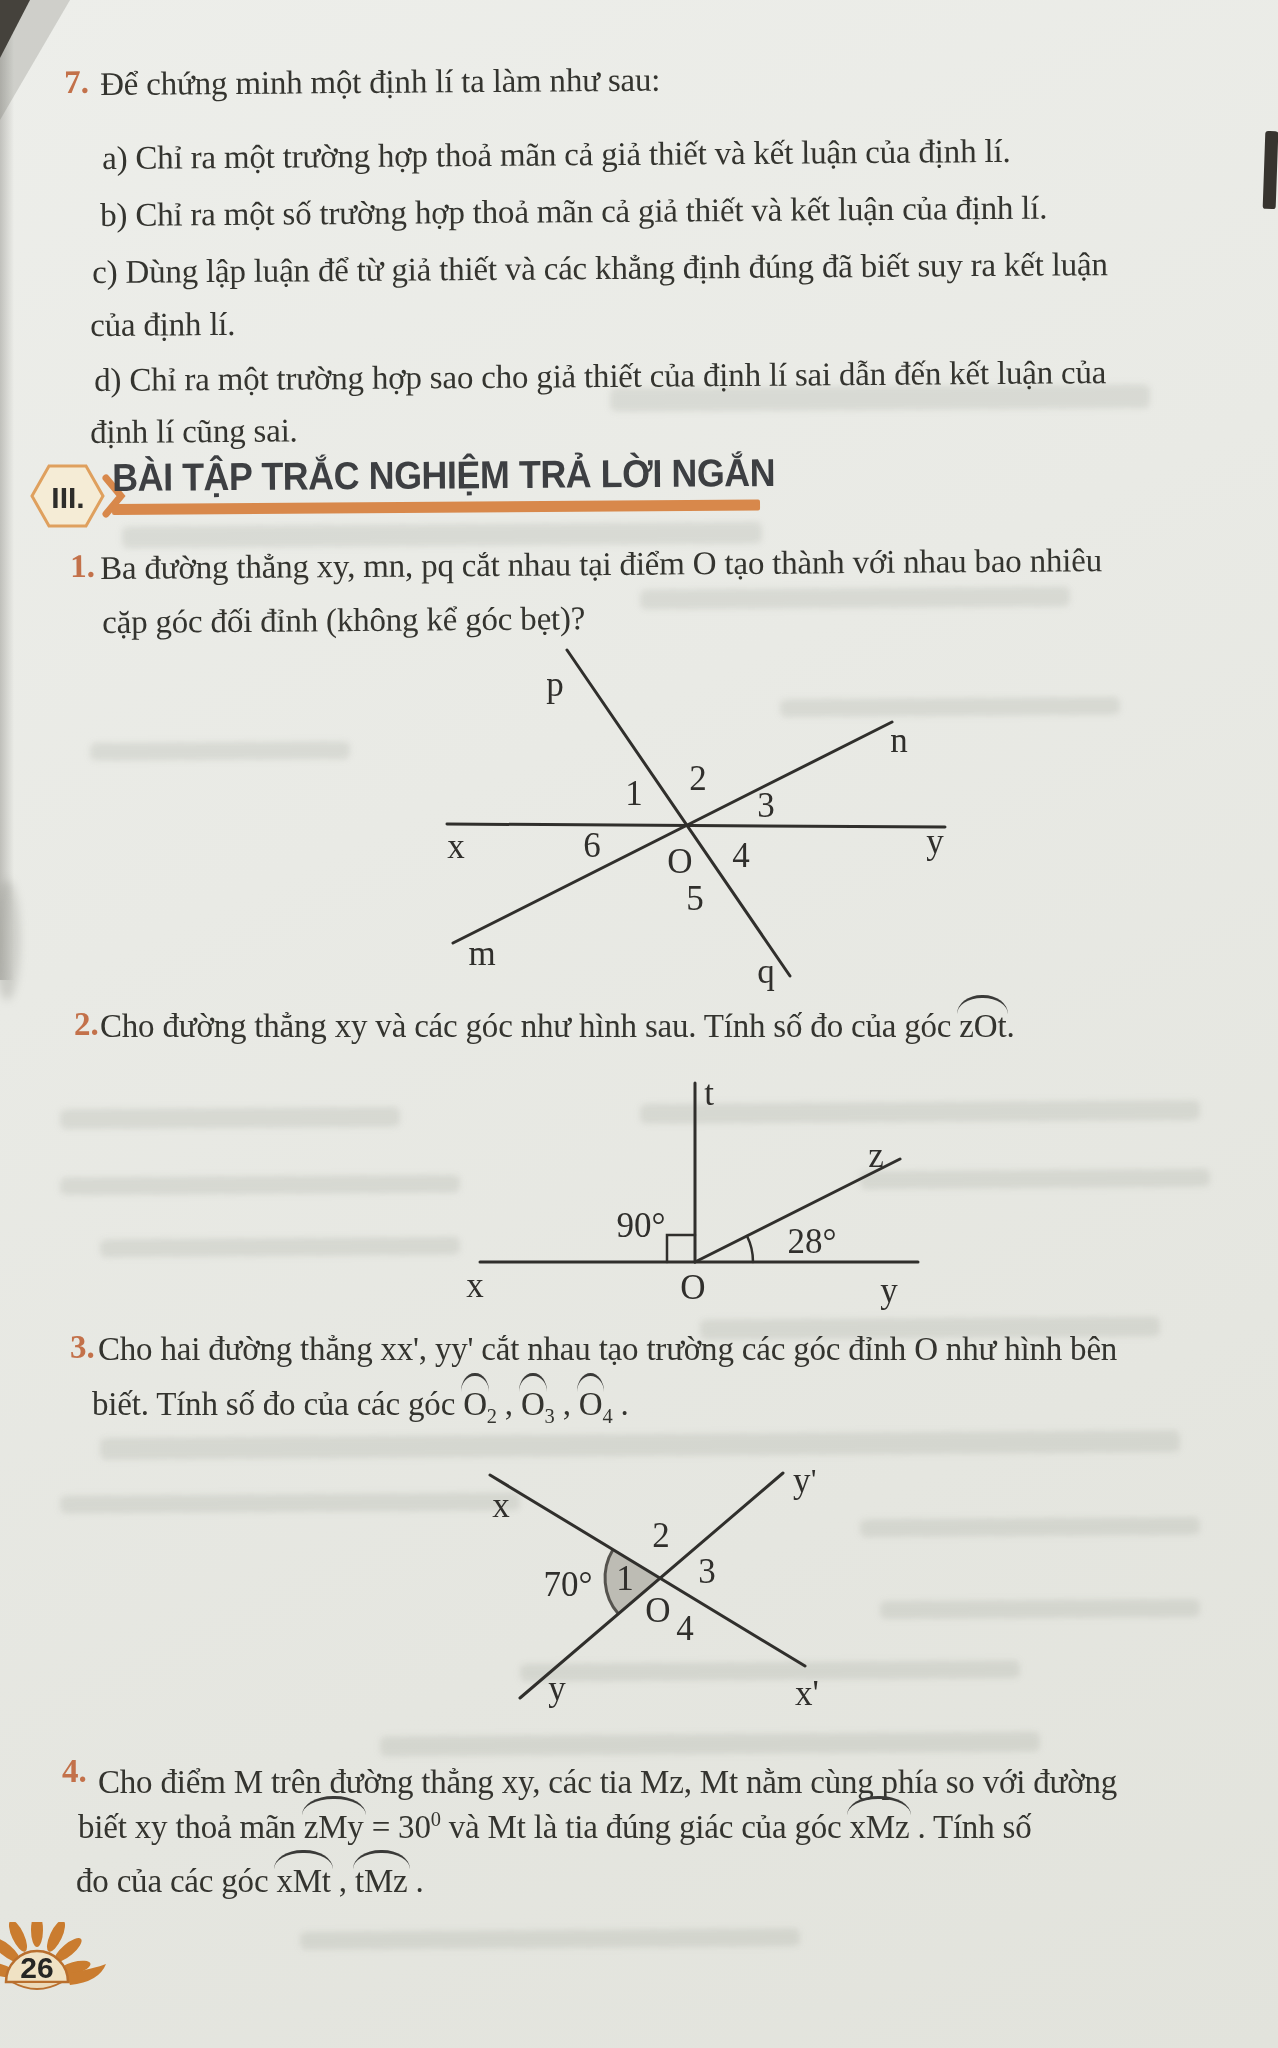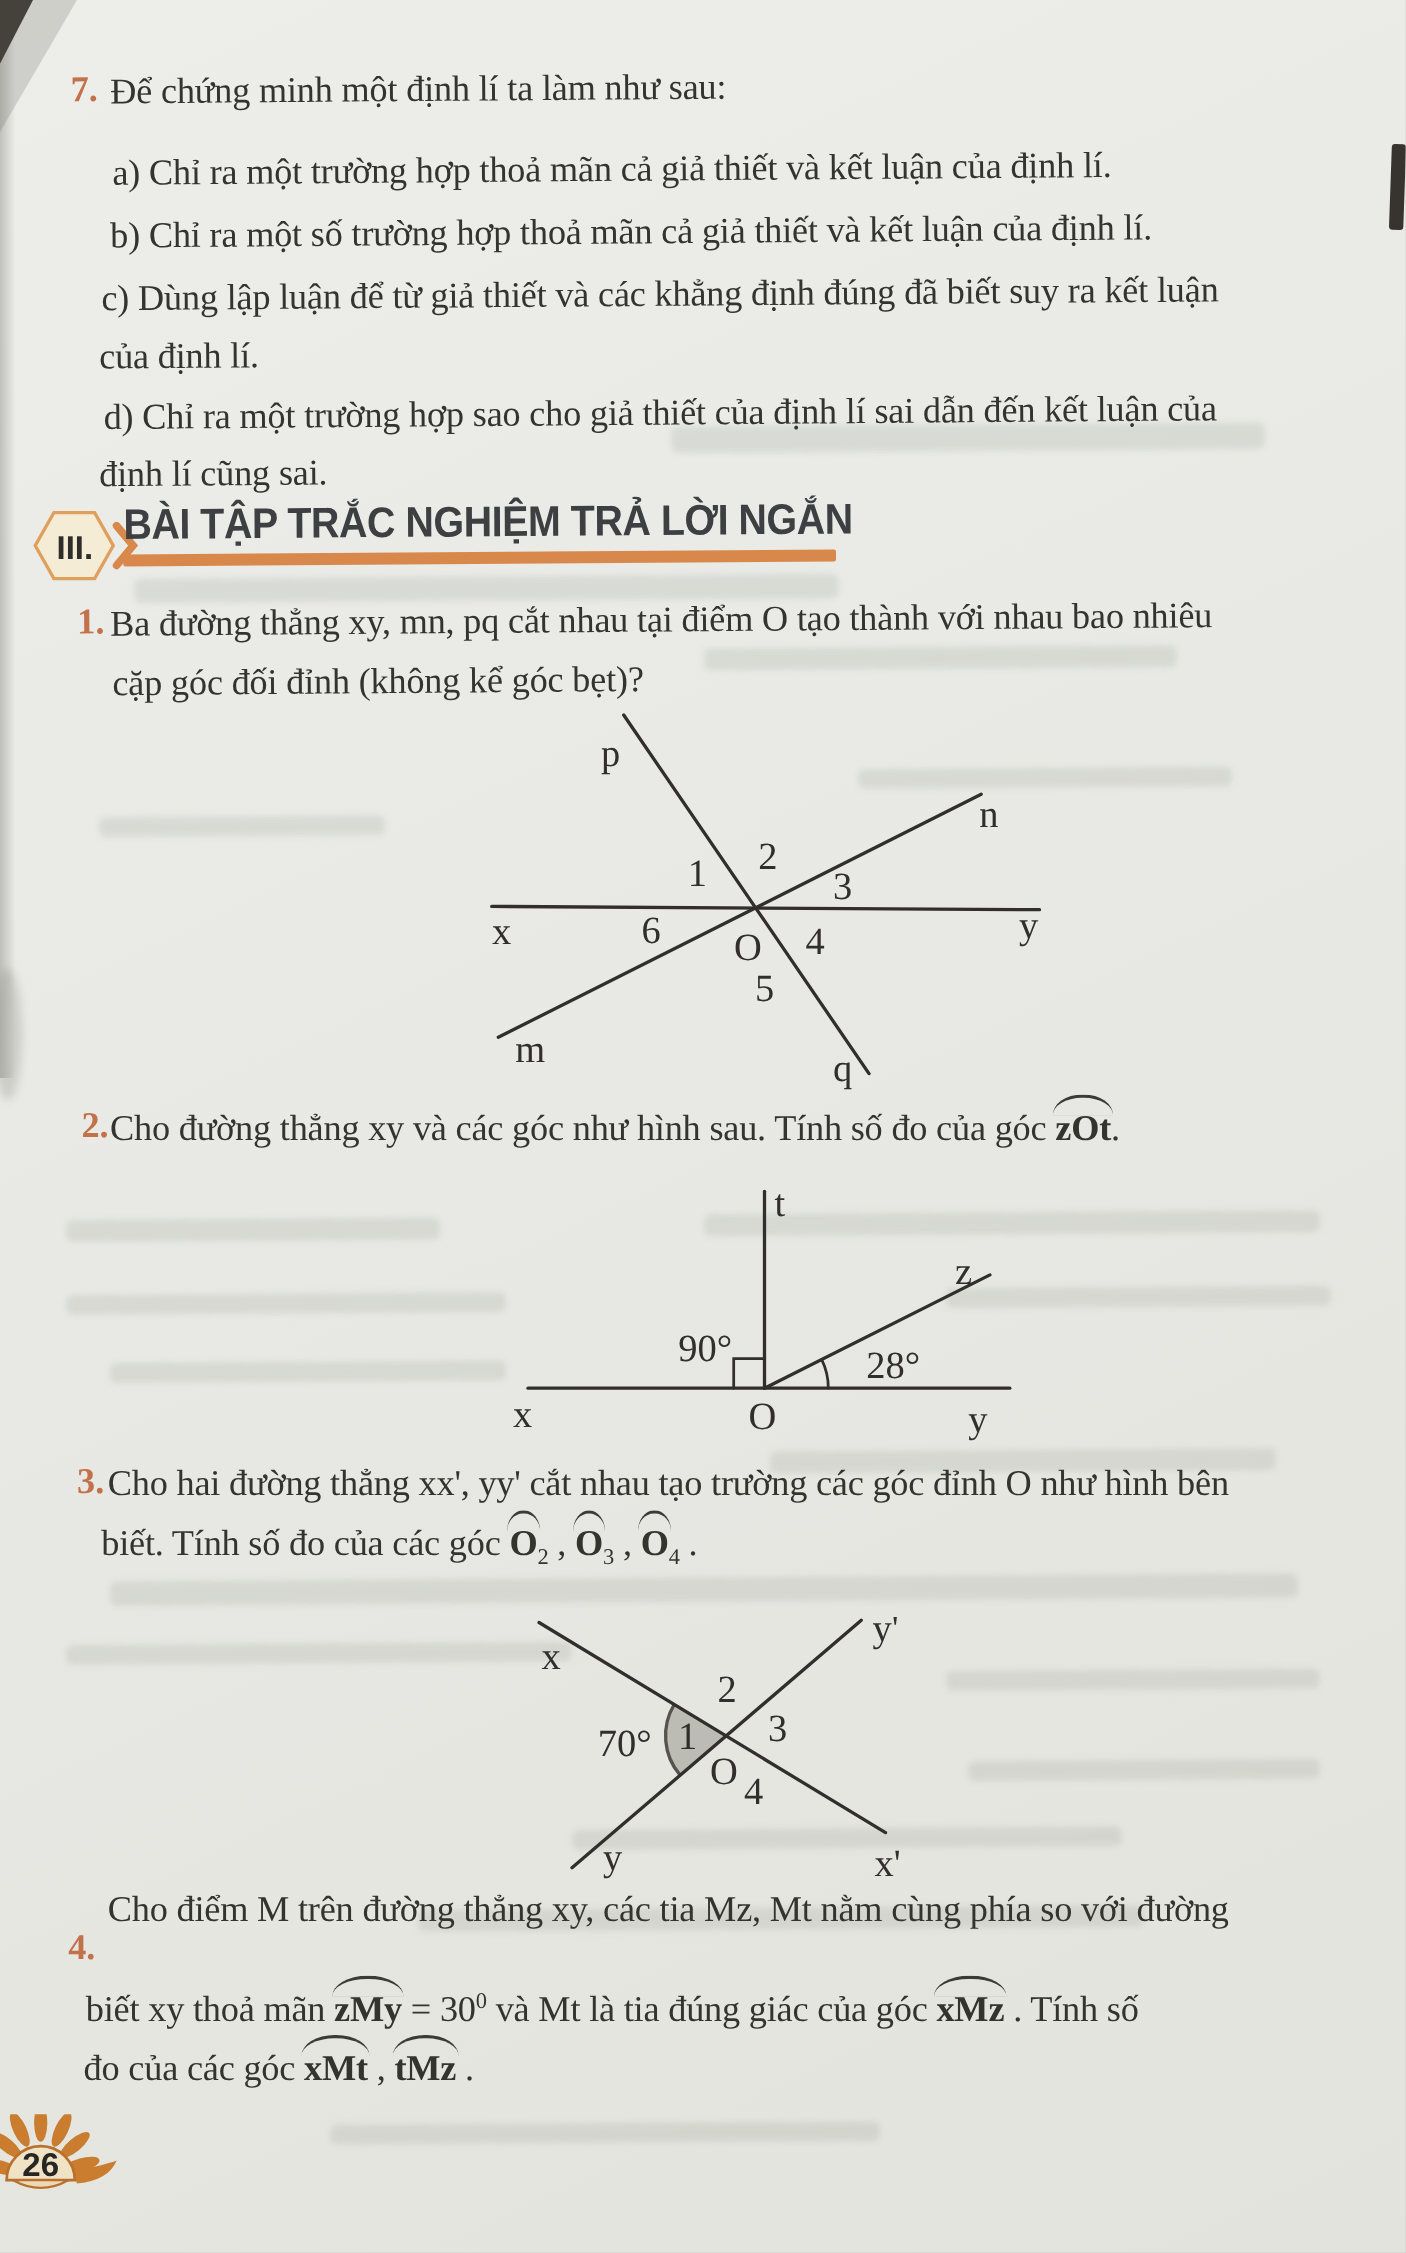--- a/index.html
+++ b/index.html
@@ -10,21 +10,21 @@
   .tilt{transform:rotate(-0.45deg);transform-origin:left top;}
   .qnum{position:absolute;white-space:nowrap;font-size:33px;font-weight:bold;color:#c3714a;}
   .sec-title{position:absolute;left:112px;top:456px;font-family:"Liberation Sans","DejaVu Sans",sans-serif;
              font-weight:bold;font-size:39px;color:#3d3f42;letter-spacing:-0.5px;
              transform:scaleX(.92) rotate(-0.4deg);transform-origin:left top;white-space:nowrap;}
   .sec-bar{position:absolute;left:112px;top:504px;width:648px;height:11px;background:#d8884b;
            border-radius:2px;transform:rotate(-0.4deg);transform-origin:left top;}
   .fig{position:absolute;}
   .fig text{font-family:"Liberation Serif","DejaVu Serif",serif;font-size:35px;fill:#302f2c;}
   .fig .stroke{stroke:#302f2c;stroke-width:3;fill:none;stroke-linecap:round;}
-  .overarc{position:relative;display:inline-block;font-weight:bold;}
+  .overarc{position:relative;display:inline-block;}
   .overarc::before{content:"";position:absolute;left:-2px;right:-2px;top:-0.34em;height:0.5em;
                    border-top:3px solid #3a3a38;border-radius:50% 50% 0 0 / 100% 100% 0 0;}
   sub{font-size:0.62em;} sup{font-size:0.62em;}
   .ghost{position:absolute;background:rgba(125,130,120,0.16);filter:blur(3px);border-radius:6px;
          transform:rotate(-0.4deg);}
   .corner-dark{position:absolute;left:0;top:0;width:30px;height:58px;background:#45423c;
                clip-path:polygon(0 0,100% 0,0 100%);}
   .corner-soft{position:absolute;left:0;top:0;width:70px;height:120px;background:rgba(100,98,90,.22);
                clip-path:polygon(0 0,100% 0,0 100%);}
   .edge-left{position:absolute;left:0;top:0;width:14px;height:980px;
@@ -148,21 +148,21 @@
     <text x="208" y="152" text-anchor="middle">O</text>
     <text x="175" y="120" text-anchor="middle">1</text>
     <text x="211" y="77" text-anchor="middle">2</text>
     <text x="257" y="113" text-anchor="middle">3</text>
     <text x="235" y="170" text-anchor="middle">4</text>
     <text x="118" y="126" text-anchor="middle">70°</text>
   </svg>
 
   <div>
     <span class="qnum" style="left:62px;top:1753px">4.</span>
-    <div class="ln" style="left:98px;top:1716px"><span>Cho điểm M trên đường thẳng xy, các tia Mz, Mt nằm cùng phía so với đường</span></div>
+    <div class="ln" style="left:98px;top:1762px"><span>Cho điểm M trên đường thẳng xy, các tia Mz, Mt nằm cùng phía so với đường</span></div>
     <div class="ln" style="left:78px;top:1807px"><span>biết xy thoả mãn </span><span class="overarc">zMy</span><span> = 30</span><sup>0</sup><span> và Mt là tia đúng giác của góc </span><span class="overarc">xMz</span><span> . Tính số</span></div>
     <div class="ln" style="left:76px;top:1861px"><span>đo của các góc </span><span class="overarc">xMt</span><span> , </span><span class="overarc">tMz</span><span> .</span></div>
   </div>
 
   <svg class="fig" style="left:0px;top:1922px" width="120" height="74" viewBox="0 0 120 74">
     <g>
       <g fill="#ca7c2f">
         <ellipse cx="0" cy="48" rx="17" ry="6" transform="rotate(-165 0 48)"></ellipse>
         <ellipse cx="6" cy="28" rx="17" ry="6" transform="rotate(-140 6 28)"></ellipse>
         <ellipse cx="18" cy="14" rx="17" ry="6" transform="rotate(-115 18 14)"></ellipse>

